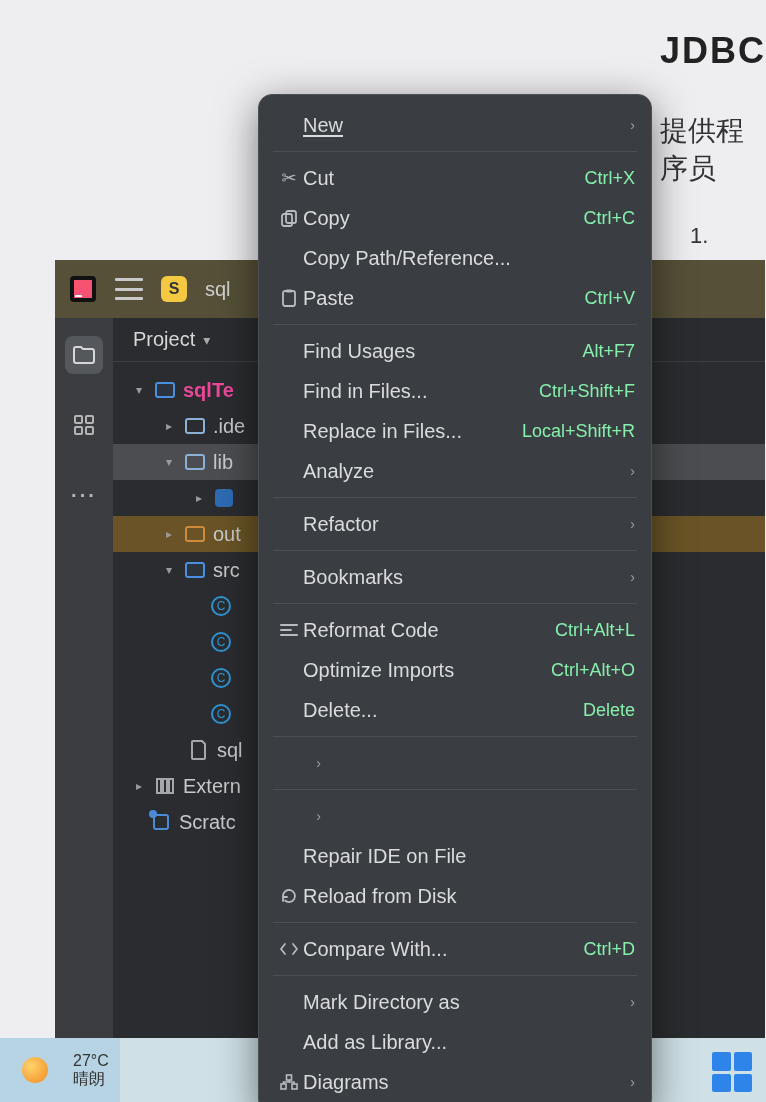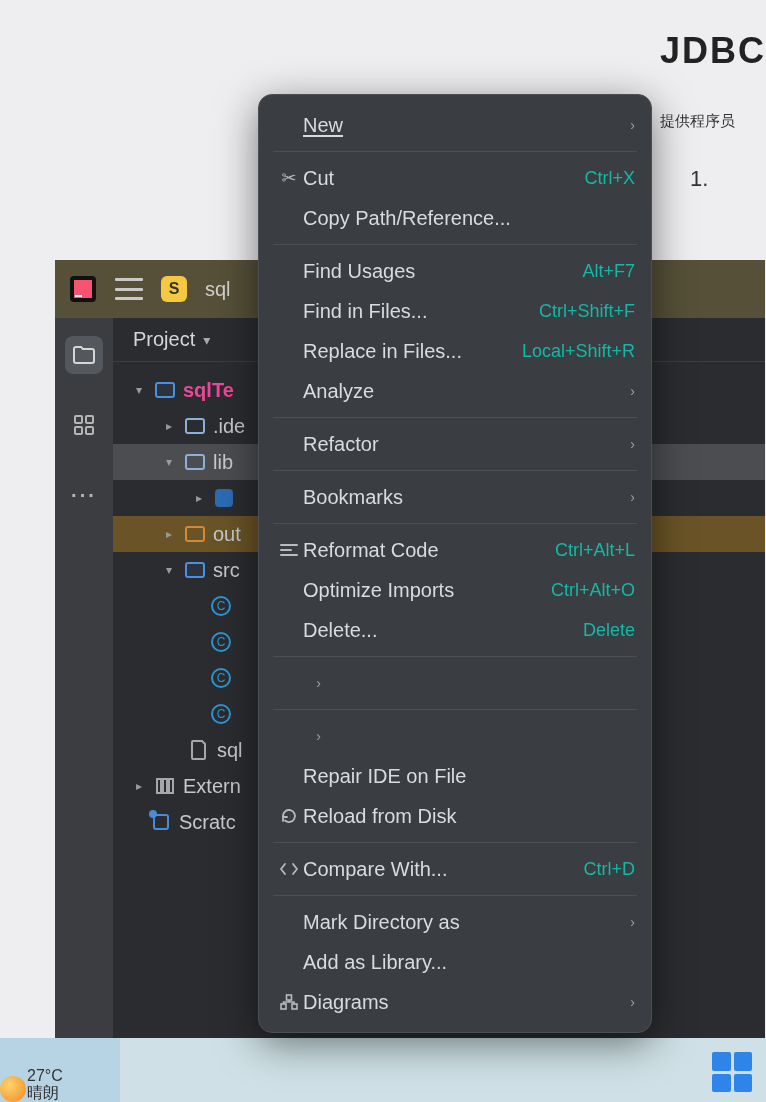--- a/index.html
+++ b/index.html
@@ -1,20 +1,20 @@
 <!DOCTYPE html>
 <html><head>
 <meta charset="utf-8">
 <style>
   * { box-sizing: border-box; margin: 0; padding: 0; font-family: -apple-system, BlinkMacSystemFont, "Segoe UI", sans-serif; }
   body { width: 766px; height: 1102px; background: #eeeef1; position: relative; overflow: hidden; }
 
   .doc-area { position: absolute; top: 0; left: 0; right: 0; height: 260px; background: #eeeef1; padding-left: 660px; padding-top: 30px; }
   .doc-title { font-size: 36px; font-weight: 700; color: #222; letter-spacing: 2px; }
-  .doc-para { margin-top: 40px; font-size: 15px; color: #333; }
+  .doc-para { margin-top: 40px; font-size: 28px; color: #333; }
   .doc-list { margin-top: 35px; font-size: 22px; color: #333; padding-left: 30px; }
 
   .ide-window { position: absolute; top: 260px; left: 55px; width: 710px; height: 842px; background: #2a2c2f; display: flex; }
 
   
   .titlebar { position: absolute; top: 0; left: 0; right: 0; height: 58px; background: #555037; display: flex; align-items: center; padding: 0 14px; gap: 18px; }
   .app-icon { width: 28px; height: 28px; display: inline-flex; align-items: center; justify-content: center; }
   .hamburger { width: 28px; height: 22px; display: flex; flex-direction: column; justify-content: space-between; cursor: pointer; }
   .hamburger span { height: 3px; background: #c9c9c9; border-radius: 1px; }
   .file-chip { background: #f5c842; color: #333; width: 26px; height: 26px; border-radius: 6px; display: inline-flex; align-items: center; justify-content: center; font-weight: 700; font-size: 16px; }
@@ -50,27 +50,27 @@
 
   
   .sq-ico { width: 18px; height: 18px; background: #2d6bb3; border-radius: 4px; display:inline-block;}
 
   
   .ctx-menu { position: absolute; top: 94px; left: 258px; width: 394px; background: #3a3d41; border: 1px solid #4c4f53; border-radius: 14px; box-shadow: 0 10px 40px rgba(0,0,0,.5); padding: 10px 0; z-index: 10; }
   .ctx-item { height: 40px; display: flex; align-items: center; padding: 0 16px; color: #d9dbde; font-size: 20px; cursor: pointer; position: relative; }
   .ctx-icon { width: 28px; display: inline-flex; justify-content: center; color: #b8bbbf; font-size: 18px; }
   .ctx-label { flex: 1; }
   .ctx-label .ul { text-decoration: underline; text-underline-offset: 3px; }
-  .ctx-shortcut { color: #14b8a6; font-size: 18px; margin-left: 10px; }
+  .ctx-shortcut { color: #86efac; font-size: 18px; margin-left: 10px; }
   .ctx-arrow { width: 18px; text-align: right; color: #9da0a4; font-size: 14px; }
   .ctx-sep { height: 1px; background: #4c4f53; margin: 6px 14px; }
 
   
   .taskbar { position: absolute; left: 0; right: 0; bottom: 0; height: 64px; background: #cfe1e6; display: flex; align-items: center; }
-  .weather { position: absolute; left: 0; bottom: 0; width: 120px; height: 64px; background: #b7d4e4; display: flex; align-items: flex-end; gap: 1px; padding-left: 0; }
+  .weather { position: absolute; left: 0; bottom: 0; width: 120px; height: 64px; background: #b7d4e4; display: flex; align-items: center; gap: 25px; padding-left: 22px; }
   .sun { width: 26px; height: 26px; border-radius: 50%; background: radial-gradient(circle at 35% 35%, #ffd36b, #f08a24); }
   .weather-text { font-size: 16px; color: #333; line-height: 1.1; }
   .win-logo { position: absolute; right: 14px; bottom: 10px; width: 40px; height: 40px; display: grid; grid-template-columns: 1fr 1fr; grid-template-rows: 1fr 1fr; gap: 3px; }
   .win-logo span { background: #2f84ea; border-radius: 2px; }
 
   svg { display: block; }
 </style>
 </head>
 <body>
 
@@ -220,22 +220,42 @@
     <span class="ctx-arrow">›</span>
   </div>
   <div class="ctx-sep"></div>
 
   <div class="ctx-item">
     <span class="ctx-icon">✂</span>
     <span class="ctx-label">Cut</span>
     <span class="ctx-shortcut">Ctrl+X</span>
   </div>
   <div class="ctx-item">
+    <span class="ctx-icon">
+      <svg width="17" height="17" viewBox="0 0 17 17">
+          <rect x="1" y="4" width="10" height="12" rx="2" fill="none" stroke="#b8bbbf" stroke-width="1.8"></rect>
+          <rect x="5" y="1" width="10" height="12" rx="2" fill="none" stroke="#b8bbbf" stroke-width="1.8"></rect>
+        </svg>
+    </span>
+    <span class="ctx-label">Copy</span>
+    <span class="ctx-shortcut">Ctrl+C</span>
+  </div>
+  <div class="ctx-item">
     <span class="ctx-icon"></span>
     <span class="ctx-label">Copy Path/Reference...</span>
+  </div>
+  <div class="ctx-item">
+    <span class="ctx-icon">
+      <svg width="16" height="18" viewBox="0 0 16 18">
+          <rect x="2" y="2" width="12" height="15" rx="2" fill="none" stroke="#b8bbbf" stroke-width="1.8"></rect>
+          <rect x="5" y="0.5" width="6" height="3" rx="1" fill="#b8bbbf"></rect>
+        </svg>
+    </span>
+    <span class="ctx-label">Paste</span>
+    <span class="ctx-shortcut">Ctrl+V</span>
   </div>
   <div class="ctx-sep"></div>
 
   <div class="ctx-item">
     <span class="ctx-icon"></span>
     <span class="ctx-label">Find Usages</span>
     <span class="ctx-shortcut">Alt+F7</span>
   </div>
   <div class="ctx-item">
     <span class="ctx-icon"></span>

